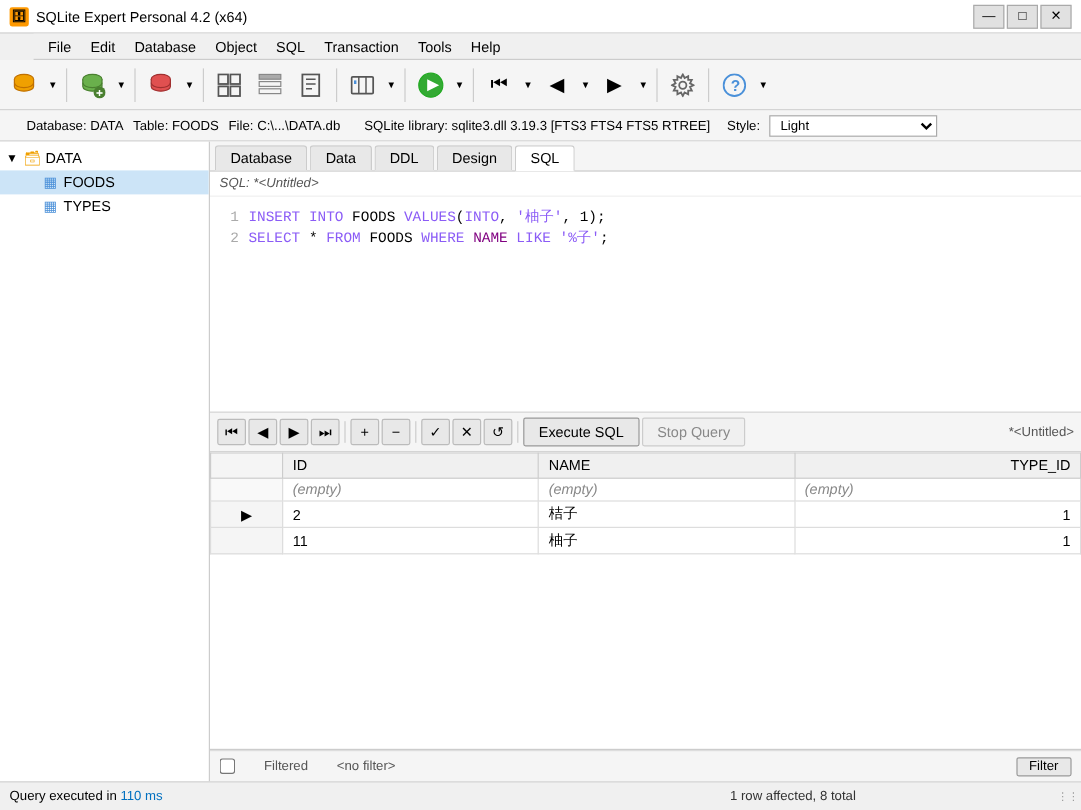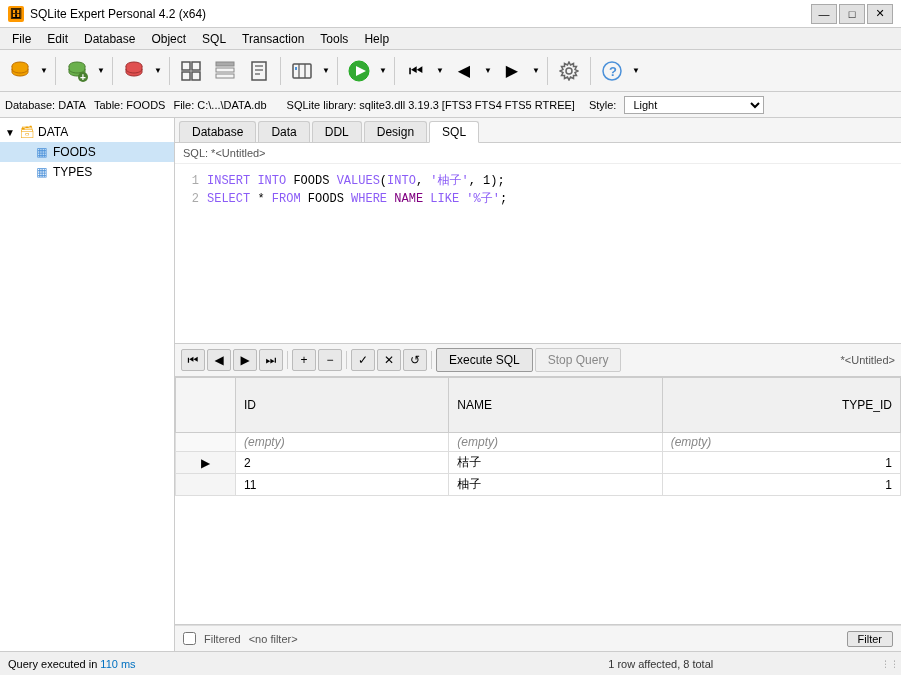--- a/index.html
+++ b/index.html
@@ -6,31 +6,31 @@
     body { font-family: 'Segoe UI', Tahoma, Geneva, Verdana, sans-serif; font-size: 12px; background: #f0f0f0; color: #000; width: 901px; height: 675px; overflow: hidden; }
     
     
     #title-bar { background: #fff; border-bottom: 1px solid #ccc; padding: 2px 8px; display: flex; align-items: center; gap: 6px; height: 28px; }
     #title-icon { width: 16px; height: 16px; background: #f90; border-radius: 2px; display: flex; align-items: center; justify-content: center; font-size: 10px; font-weight: bold; }
     #title-text { font-size: 12px; flex: 1; }
     #window-controls { display: flex; gap: 2px; }
     .win-btn { width: 26px; height: 20px; border: 1px solid #aaa; background: #e1e1e1; cursor: pointer; display: flex; align-items: center; justify-content: center; font-size: 11px; }
 
     
-    #menu-bar { background: #f0f0f0; border-bottom: 1px solid #ccc; padding: 2px 4px; display: flex; align-items: center; height: 22px; }
+    #menu-bar { background: #f0f0f0; border-bottom: 1px solid #ccc; padding: 2px 4px; display: flex; align-items: center; height: 22px; margin-left: 28px; }
     .menu-item { padding: 2px 8px; cursor: pointer; font-size: 12px; }
 
     
     #toolbar { background: #f5f5f5; border-bottom: 1px solid #ccc; padding: 3px 4px; display: flex; align-items: center; gap: 2px; height: 42px; }
     .tb-btn { width: 32px; height: 32px; border: 1px solid transparent; background: transparent; cursor: pointer; display: flex; align-items: center; justify-content: center; font-size: 16px; border-radius: 2px; }
     .tb-sep { width: 1px; height: 28px; background: #ccc; margin: 0 3px; }
     .tb-dd-arrow { width: 12px; height: 32px; border: 1px solid transparent; background: transparent; cursor: pointer; display: flex; align-items: center; justify-content: center; font-size: 8px; }
 
     
-    #info-bar { background: #f5f5f5; border-bottom: 1px solid #ccc; padding: 3px 5px; display: flex; align-items: center; gap: 8px; height: 26px; font-size: 11px; }
+    #info-bar { background: #f5f5f5; border-bottom: 1px solid #ccc; padding: 3px 22px; display: flex; align-items: center; gap: 8px; height: 26px; font-size: 11px; }
     #style-select { padding: 1px 4px; font-size: 11px; border: 1px solid #aaa; background: #fff; width: 140px; }
 
     
     #main-layout { display: flex; height: calc(675px - 28px - 22px - 42px - 26px - 24px); }
 
     
     #sidebar { width: 175px; background: #fff; border-right: 1px solid #ccc; overflow-y: auto; padding: 4px 0; }
     .tree-item { display: flex; align-items: center; gap: 3px; padding: 2px 4px; cursor: pointer; white-space: nowrap; }
     .tree-item.selected { background: #cce4f7; }
     .tree-icon { width: 16px; height: 16px; display: flex; align-items: center; justify-content: center; font-size: 12px; }
@@ -41,50 +41,50 @@
     
     #content { flex: 1; display: flex; flex-direction: column; background: #fff; overflow: hidden; }
 
     
     #tabs { display: flex; border-bottom: 1px solid #ccc; background: #f5f5f5; padding-top: 3px; padding-left: 4px; }
     .tab { padding: 3px 12px; border: 1px solid #ccc; border-bottom: none; background: #e8e8e8; cursor: pointer; font-size: 12px; margin-right: 2px; border-radius: 3px 3px 0 0; }
     .tab.active { background: #fff; border-bottom: 1px solid #fff; margin-bottom: -1px; z-index: 1; }
 
     
     #sql-panel { flex: 1; display: flex; flex-direction: column; min-height: 0; }
-    #sql-title { padding: 4px 8px; font-size: 11px; border-bottom: 1px solid #eee; color: #555; }
+    #sql-title { padding: 4px 8px; font-size: 11px; border-bottom: 1px solid #eee; color: #555; font-style: italic; }
     #sql-editor { flex: 1; padding: 8px; font-family: 'Courier New', monospace; font-size: 12px; line-height: 1.5; border-bottom: 1px solid #ccc; min-height: 120px; max-height: 180px; overflow-y: auto; background: #fff; }
     .sql-line { display: flex; gap: 8px; }
     .sql-num { color: #aaa; min-width: 16px; text-align: right; }
     .sql-kw { color: #8b5cf6; font-weight: normal; }
     .sql-str { color: #8b5cf6; }
     .sql-tbl { color: #000; }
     .sql-col { color: #800080; }
     .sql-punc { color: #000; }
 
     
     #sql-toolbar { display: flex; align-items: center; padding: 4px 6px; border-bottom: 1px solid #ccc; background: #f5f5f5; gap: 2px; }
     .sql-tb-btn { width: 24px; height: 22px; border: 1px solid #bbb; background: #e8e8e8; cursor: pointer; display: flex; align-items: center; justify-content: center; font-size: 12px; border-radius: 2px; }
     .sql-sep { width: 1px; height: 18px; background: #ccc; margin: 0 2px; }
     .exec-btn { padding: 2px 12px; height: 24px; border: 1px solid #999; background: #e8e8e8; cursor: pointer; font-size: 12px; font-weight: normal; border-radius: 2px; }
     .stop-btn { padding: 2px 12px; height: 24px; border: 1px solid #ccc; background: #f0f0f0; cursor: pointer; font-size: 12px; color: #888; border-radius: 2px; }
     .untitled-right { margin-left: auto; font-size: 11px; color: #555; }
 
     
     #results { flex: 1; overflow: auto; border-bottom: 1px solid #ccc; }
     table { border-collapse: collapse; width: 100%; font-size: 12px; }
-    th { background: #f0f0f0; border: 1px solid #ccc; padding: 20px 8px; text-align: left; font-weight: normal; min-width: 60px; }
+    th { background: #f0f0f0; border: 1px solid #ccc; padding: 3px 8px; text-align: left; font-weight: normal; min-width: 60px; }
     td { border: 1px solid #ddd; padding: 2px 8px; }
     .td-italic { font-style: italic; color: #888; }
     tr.data-row td:last-child { text-align: right; }
     th:last-child { text-align: right; }
     .row-indicator { width: 14px; padding: 2px 2px; border: 1px solid #ddd; background: #f5f5f5; text-align: center; }
 
     
-    #filter-bar { display: flex; align-items: center; padding: 4px 8px; background: #f5f5f5; border-top: 1px solid #ddd; gap: 8px; height: 26px; }
+    #filter-bar { display: flex; align-items: center; padding: 4px 8px; background: #f5f5f5; border-top: 1px solid #ddd; gap: 24px; height: 26px; }
     #filter-checkbox { width: 13px; height: 13px; }
     .filter-text { font-size: 11px; color: #555; }
     .filter-btn { padding: 1px 10px; border: 1px solid #999; background: #e8e8e8; cursor: pointer; font-size: 11px; border-radius: 2px; margin-left: auto; }
 
     
     #status-bar { background: #f0f0f0; border-top: 1px solid #ccc; height: 24px; display: flex; align-items: center; padding: 0 8px; font-size: 11px; gap: 4px; }
     #status-left { flex: 1; }
     #status-right { flex: 1; text-align: center; color: #333; }
     .status-ms { color: #0070c0; }
     #resize-grip { width: 12px; text-align: right; color: #999; font-size: 9px; }

